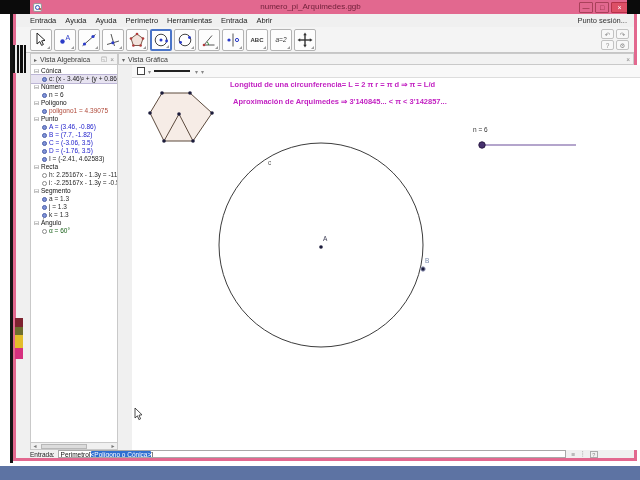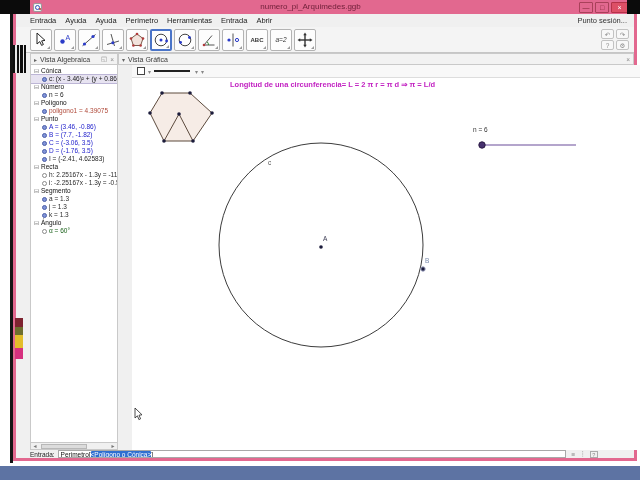--- a/index.html
+++ b/index.html
@@ -404,20 +404,21 @@
 
           <circle cx="189" cy="167" r="102" fill="none" stroke="#3c3c3c" stroke-width="1"></circle>
           <circle cx="189" cy="169" r="1.8" fill="#1b1b3a"></circle>
           <circle cx="291" cy="191" r="2.2" fill="#1b1b3a" stroke="#9aa0c0"></circle>
 
           <line x1="350" y1="67" x2="444" y2="67" stroke="#9b87bb" stroke-width="1.5"></line>
           <circle cx="350" cy="67" r="3.2" fill="#46306e" stroke="#2a1a44"></circle>
         </svg>
 
         <span class="gtext" style="left:98px;top:2px;">Longitud de una circunferencia= L = 2 π r = π d ⇒ π = L/d</span>
+        <span class="gtext" style="left:101px;top:19px;">Aproximación de Arquimedes ⇒ 3'140845... &lt; π &lt; 3'142857...</span>
 
         <span class="glabel" style="left:136px;top:81px;color:#555;">c</span>
         <span class="glabel" style="left:191px;top:157px;">A</span>
         <span class="glabel" style="left:293px;top:179px;color:#7788aa;">B</span>
         <span class="glabel" style="left:341px;top:48px;color:#333;">n = 6</span>
 
         <svg class="cursor" width="9" height="13" viewBox="0 0 9 13">
           <path d="M1 0 L1 10 L3.4 7.8 L4.9 11.6 L6.6 10.8 L5 7.2 L8 6.8 Z" fill="#fff" stroke="#222" stroke-width="0.8"></path>
         </svg>
       </div>

